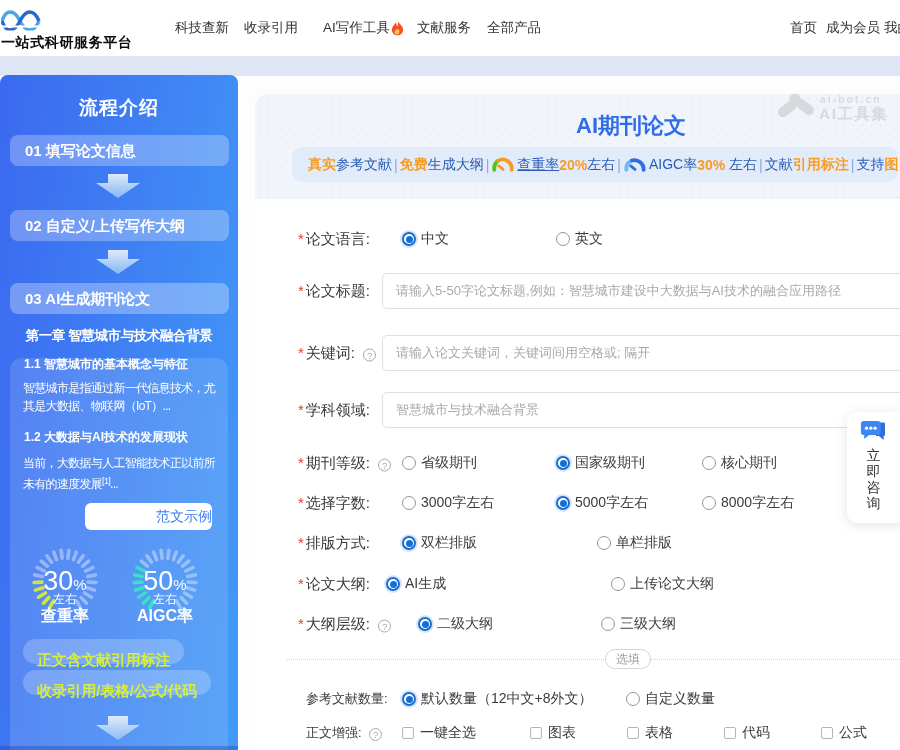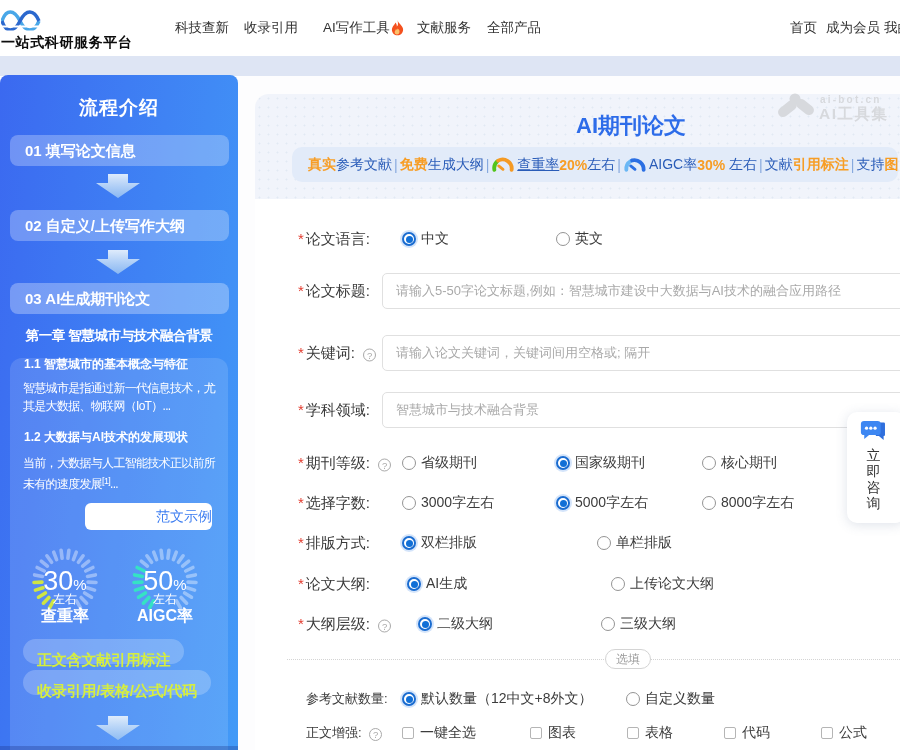--- a/index.html
+++ b/index.html
@@ -245,21 +245,21 @@
   <div class="opt" style="left:301px;"><span class="rd sel"></span>5000字左右</div>
   <div class="opt" style="left:447px;"><span class="rd"></span>8000字左右</div>
 </div>
 <div class="row" style="top:543px;">
   <div class="lbl"><i class="req">*</i>排版方式:</div>
   <div class="opt" style="left:147px;"><span class="rd sel"></span>双栏排版</div>
   <div class="opt" style="left:342px;"><span class="rd"></span>单栏排版</div>
 </div>
 <div class="row" style="top:584px;">
   <div class="lbl"><i class="req">*</i>论文大纲:</div>
-  <div class="opt" style="left:152px;"><span class="rd sel"></span>AI生成</div>
+  <div class="opt" style="left:131px;"><span class="rd sel"></span>AI生成</div>
   <div class="opt" style="left:356px;"><span class="rd"></span>上传论文大纲</div>
 </div>
 <div class="row" style="top:624px;">
   <div class="lbl"><i class="req">*</i>大纲层级: <span class="qm">?</span></div>
   <div class="opt" style="left:147px;margin-left:16px;"><span class="rd sel"></span>二级大纲</div>
   <div class="opt" style="left:346px;"><span class="rd"></span>三级大纲</div>
 </div>
 <div id="divline"></div>
 <div id="divpill">选填</div>
 <div class="row" style="top:699px;">

